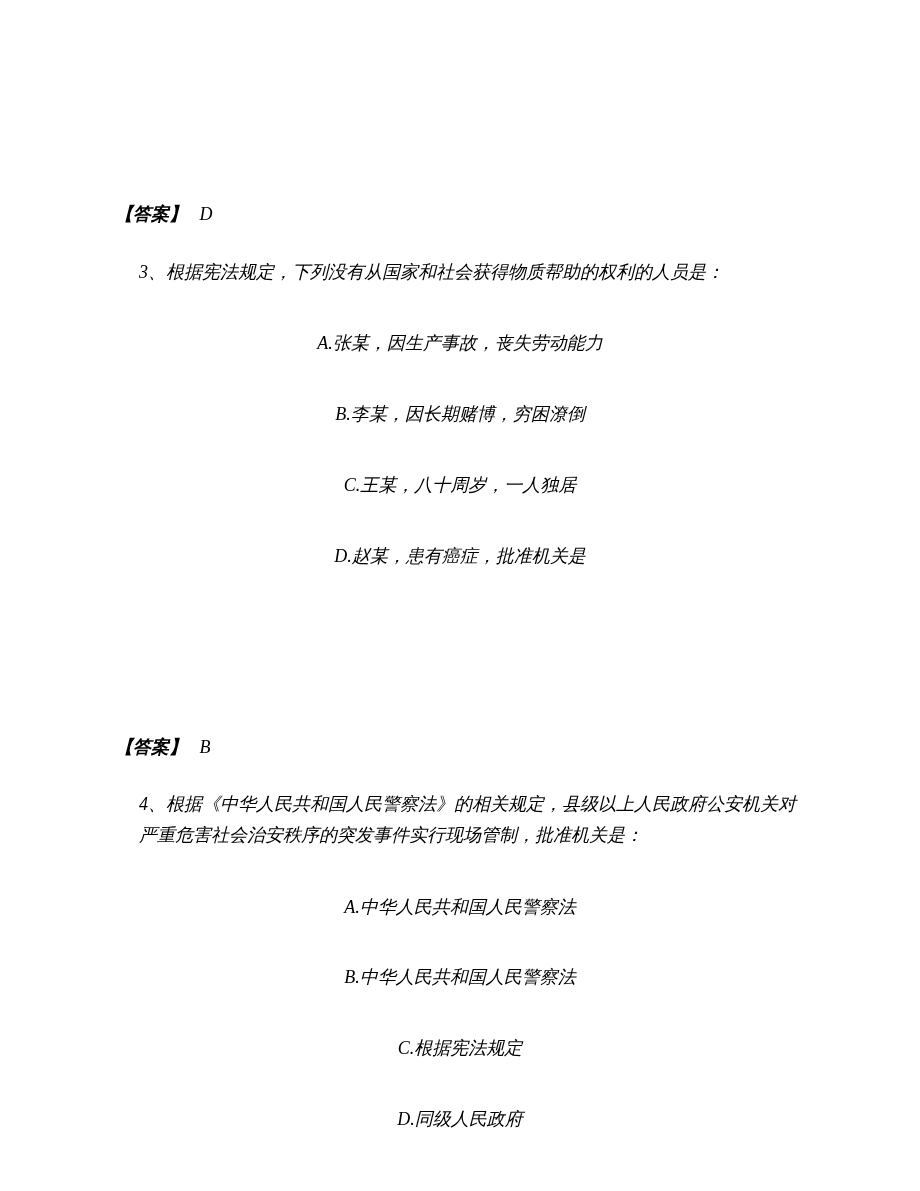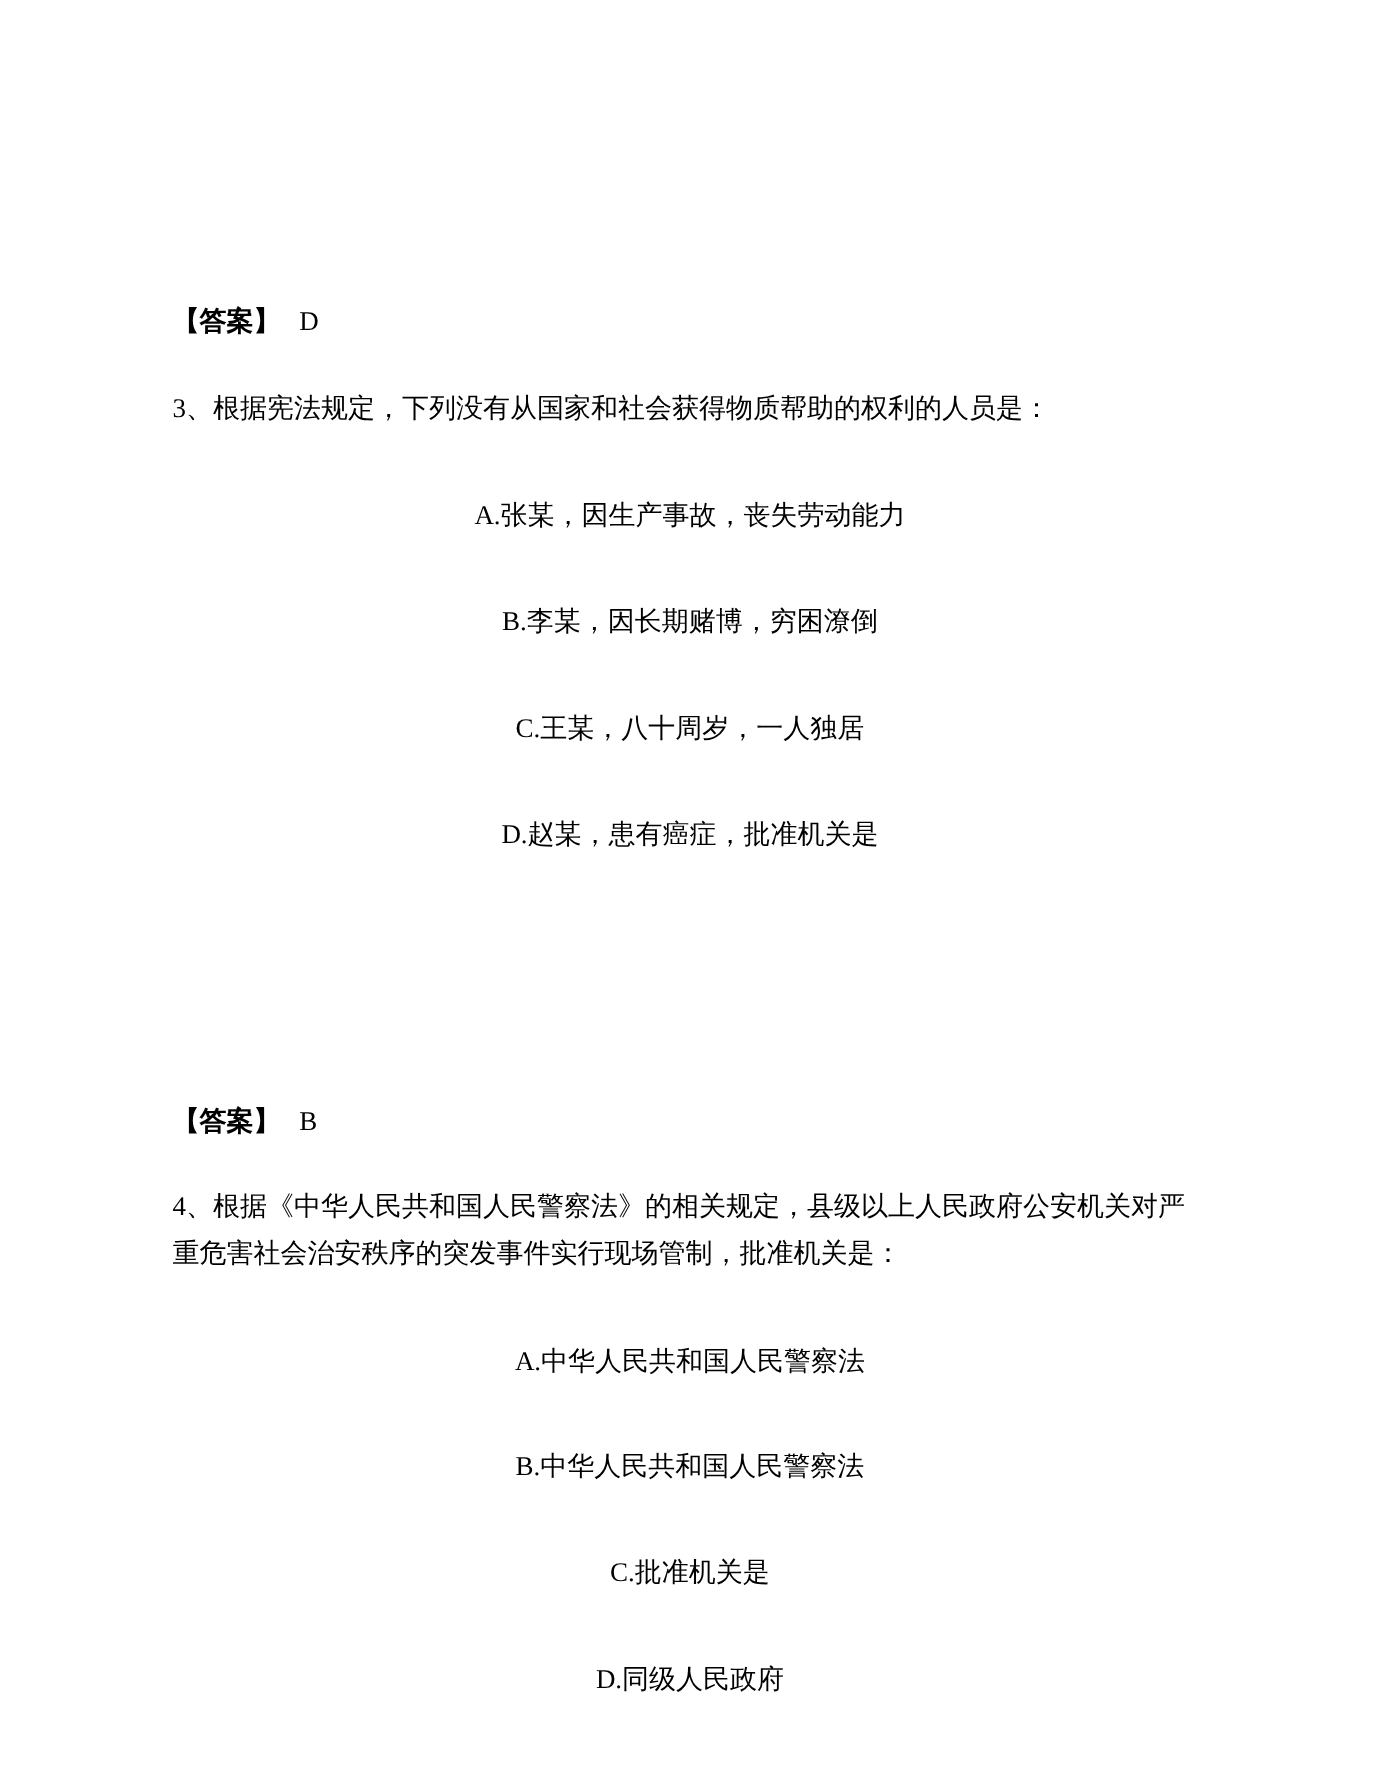--- a/index.html
+++ b/index.html
@@ -1,18 +1,19 @@
 <!DOCTYPE html>
 <html><head>
   <meta charset="utf-8">
   <style>
     * {
       margin: 0;
       padding: 0;
       box-sizing: border-box;
+      font-style: italic;
     }
     body {
       width: 920px;
       height: 1191px;
       background: #ffffff;
       font-family: "SimSun", "宋体", serif;
       font-size: 18px;
       color: #000000;
       line-height: 1.6;
       padding: 200px 115px 60px 115px;
@@ -24,20 +25,21 @@
     .answer-label {
       font-weight: bold;
     }
     .answer-value {
       font-weight: normal;
       margin-left: 8px;
     }
     .question-stem {
       margin-bottom: 42px;
       line-height: 1.7;
+      margin-left: 24px;
     }
     .option {
       margin-bottom: 42px;
       text-align: center;
     }
     .block-spacer {
       height: 120px;
     }
   </style>
 </head>
@@ -57,14 +59,14 @@
 <div class="block-spacer"></div>
 
 <div class="answer-line">
   <span class="answer-label">【答案】</span>
   <span class="answer-value">B</span>
 </div>
 
 <div class="question-stem">4、根据《中华人民共和国人民警察法》的相关规定，县级以上人民政府公安机关对严重危害社会治安秩序的突发事件实行现场管制，批准机关是：</div>
 <div class="option">A.中华人民共和国人民警察法</div>
 <div class="option">B.中华人民共和国人民警察法</div>
-<div class="option">C.批准机关是</div>
+<div class="option">C.根据宪法规定</div>
 <div class="option">D.同级人民政府</div>
 
 </body></html>

